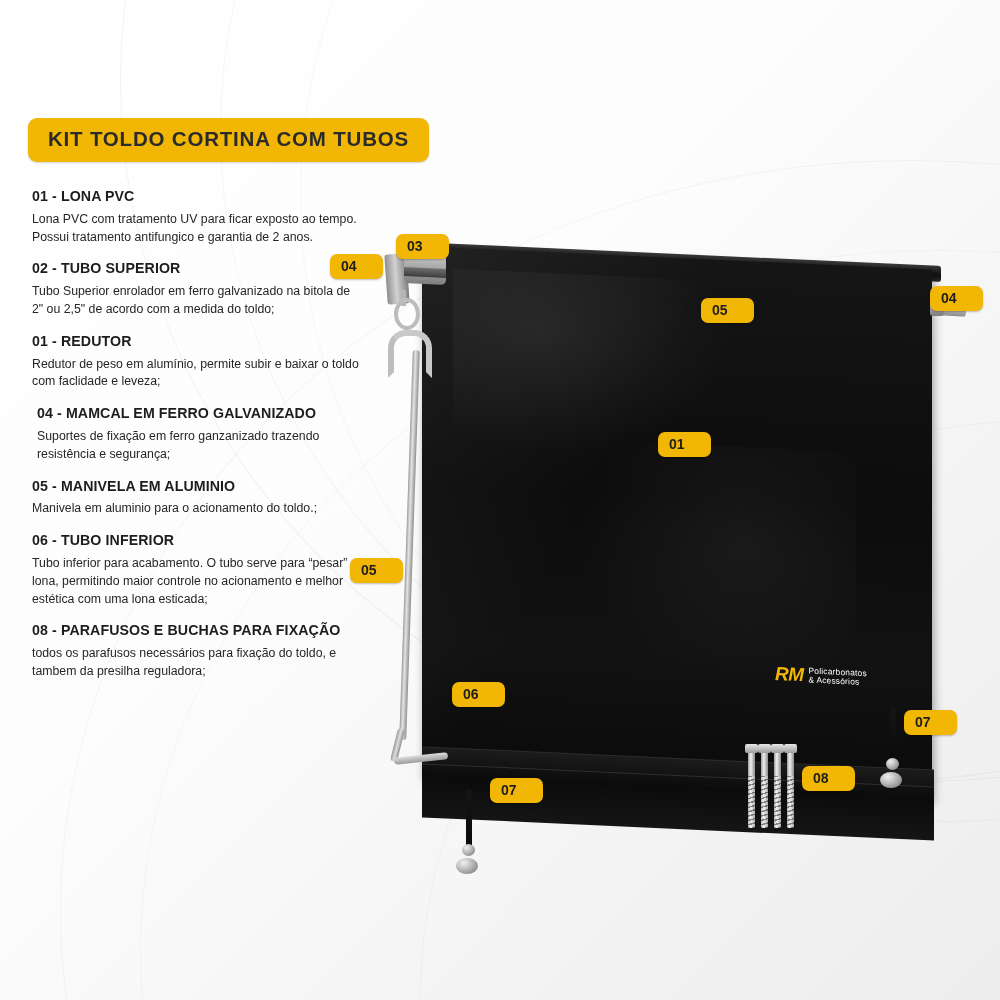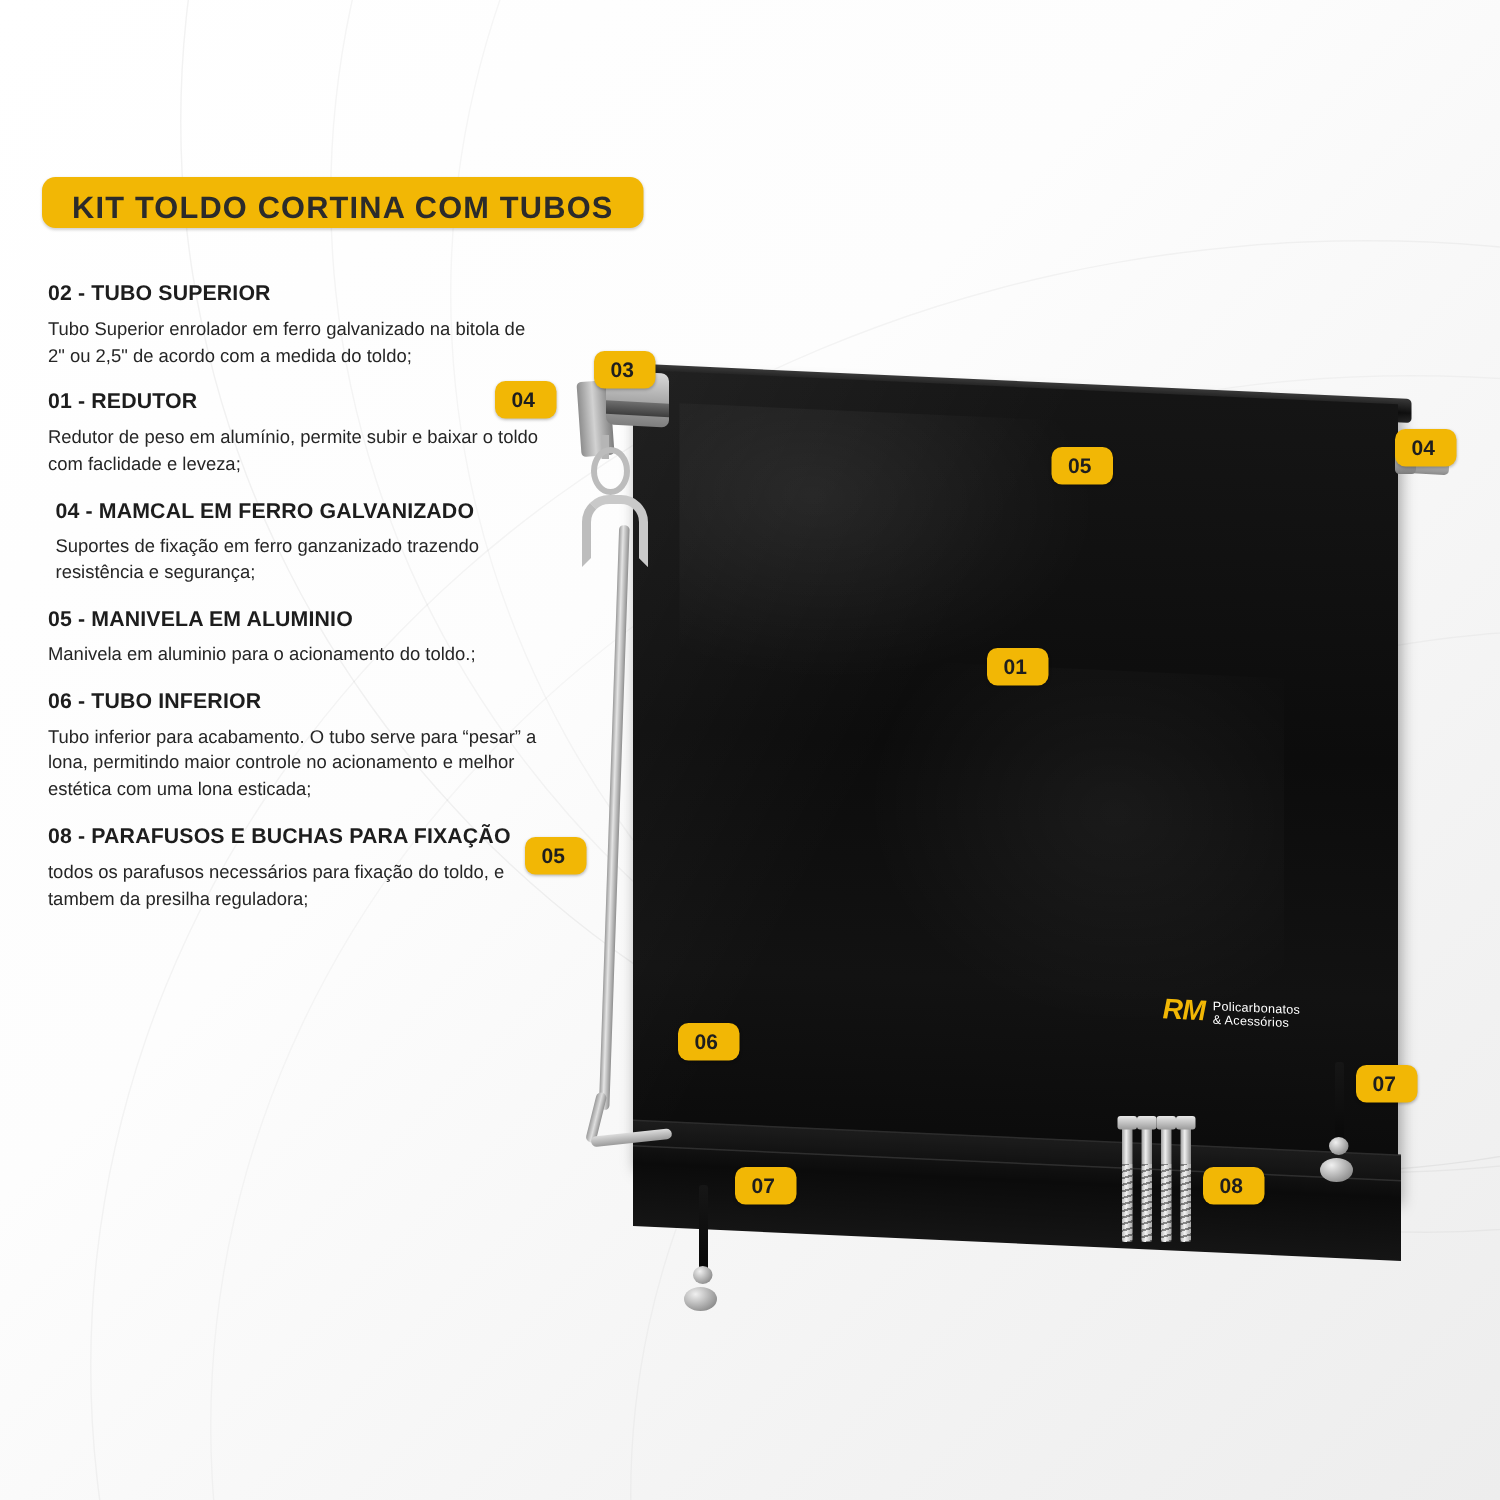--- a/index.html
+++ b/index.html
@@ -34,21 +34,21 @@
   .sw5 { width: 1600px; height: 1400px; left: 140px; top: 250px; border-color: rgba(0,0,0,0.032); }
   .sw6 { width: 1250px; height: 1150px; left: 420px; top: 420px; border-color: rgba(0,0,0,0.03); }
 
   
   #title-banner {
     position: absolute;
     left: 28px;
     top: 118px;
     background: #f2b705;
     border-radius: 9px;
-    padding: 9px 20px 1px 20px;
+    padding: 9px 20px 11px 20px;
     box-shadow: 0 1px 2px rgba(0,0,0,0.18);
   }
   #title-banner .title-text {
     font-size: 20.5px;
     letter-spacing: 0.8px;
     color: #2b2b2b;
     font-weight: bold;
     white-space: nowrap;
   }
 
@@ -341,21 +341,21 @@
   }
 
   
   .badge {
     position: absolute;
     background: #f2b705;
     color: #1e1e1e;
     font-weight: bold;
     font-size: 14px;
     border-radius: 7px;
-    padding: 5px 14px 6px 11px;
+    padding: 5px 26px 6px 11px;
     box-shadow: 0 1px 2px rgba(0,0,0,0.25);
     line-height: 1;
   }
 </style>
 </head>
 <body>
 
 <div id="page">
 
   <div class="swoosh sw1"></div>
@@ -363,20 +363,24 @@
   <div class="swoosh sw3"></div>
   <div class="swoosh sw4"></div>
   <div class="swoosh sw5"></div>
   <div class="swoosh sw6"></div>
 
   <div id="title-banner">
     <div class="title-text">KIT TOLDO CORTINA COM TUBOS</div>
   </div>
 
   <div id="legend">
+    <div class="legend-item">
+      <div class="l-head">01 - LONA PVC</div>
+      <div class="l-body">Lona PVC com tratamento UV para ficar exposto ao tempo. Possui tratamento antifungico e garantia de 2 anos.</div>
+    </div>
     <div class="legend-item">
       <div class="l-head">02 - TUBO SUPERIOR</div>
       <div class="l-body">Tubo Superior enrolador em ferro galvanizado na bitola de 2" ou 2,5" de acordo com a medida do toldo;</div>
     </div>
     <div class="legend-item">
       <div class="l-head">01 - REDUTOR</div>
       <div class="l-body">Redutor de peso em alumínio, permite subir e baixar o toldo com faclidade e leveza;</div>
     </div>
     <div class="legend-item indent">
       <div class="l-head">04 - MAMCAL  EM FERRO GALVANIZADO</div>
@@ -462,16 +466,16 @@
 
     <div class="badge" style="left:66px; top:24px;">03</div>
     <div class="badge" style="left:0px; top:44px;">04</div>
     <div class="badge" style="left:371px; top:88px;">05</div>
     <div class="badge" style="left:600px; top:76px;">04</div>
     <div class="badge" style="left:328px; top:222px;">01</div>
     <div class="badge" style="left:20px; top:348px;">05</div>
     <div class="badge" style="left:122px; top:472px;">06</div>
     <div class="badge" style="left:574px; top:500px;">07</div>
     <div class="badge" style="left:160px; top:568px;">07</div>
-    <div class="badge" style="left:472px; top:568px;text-align:center;">08</div>
+    <div class="badge" style="left:472px; top:556px;text-align:center;">08</div>
 
   </div>
 </div>
 
 </body></html>

